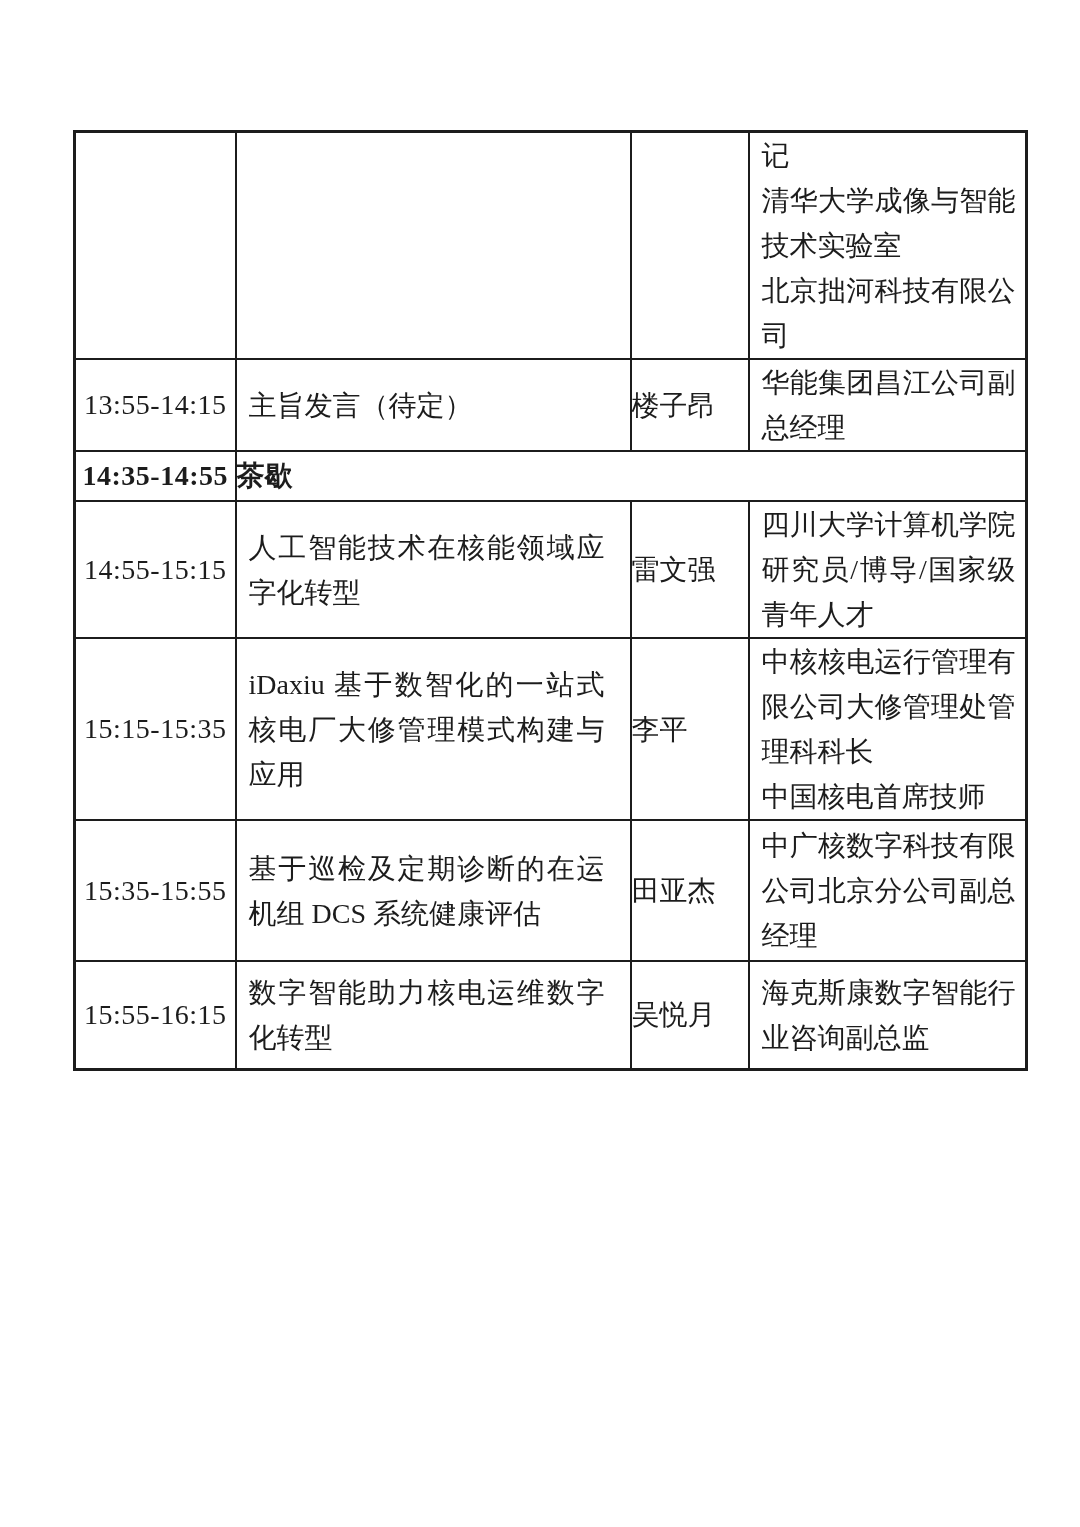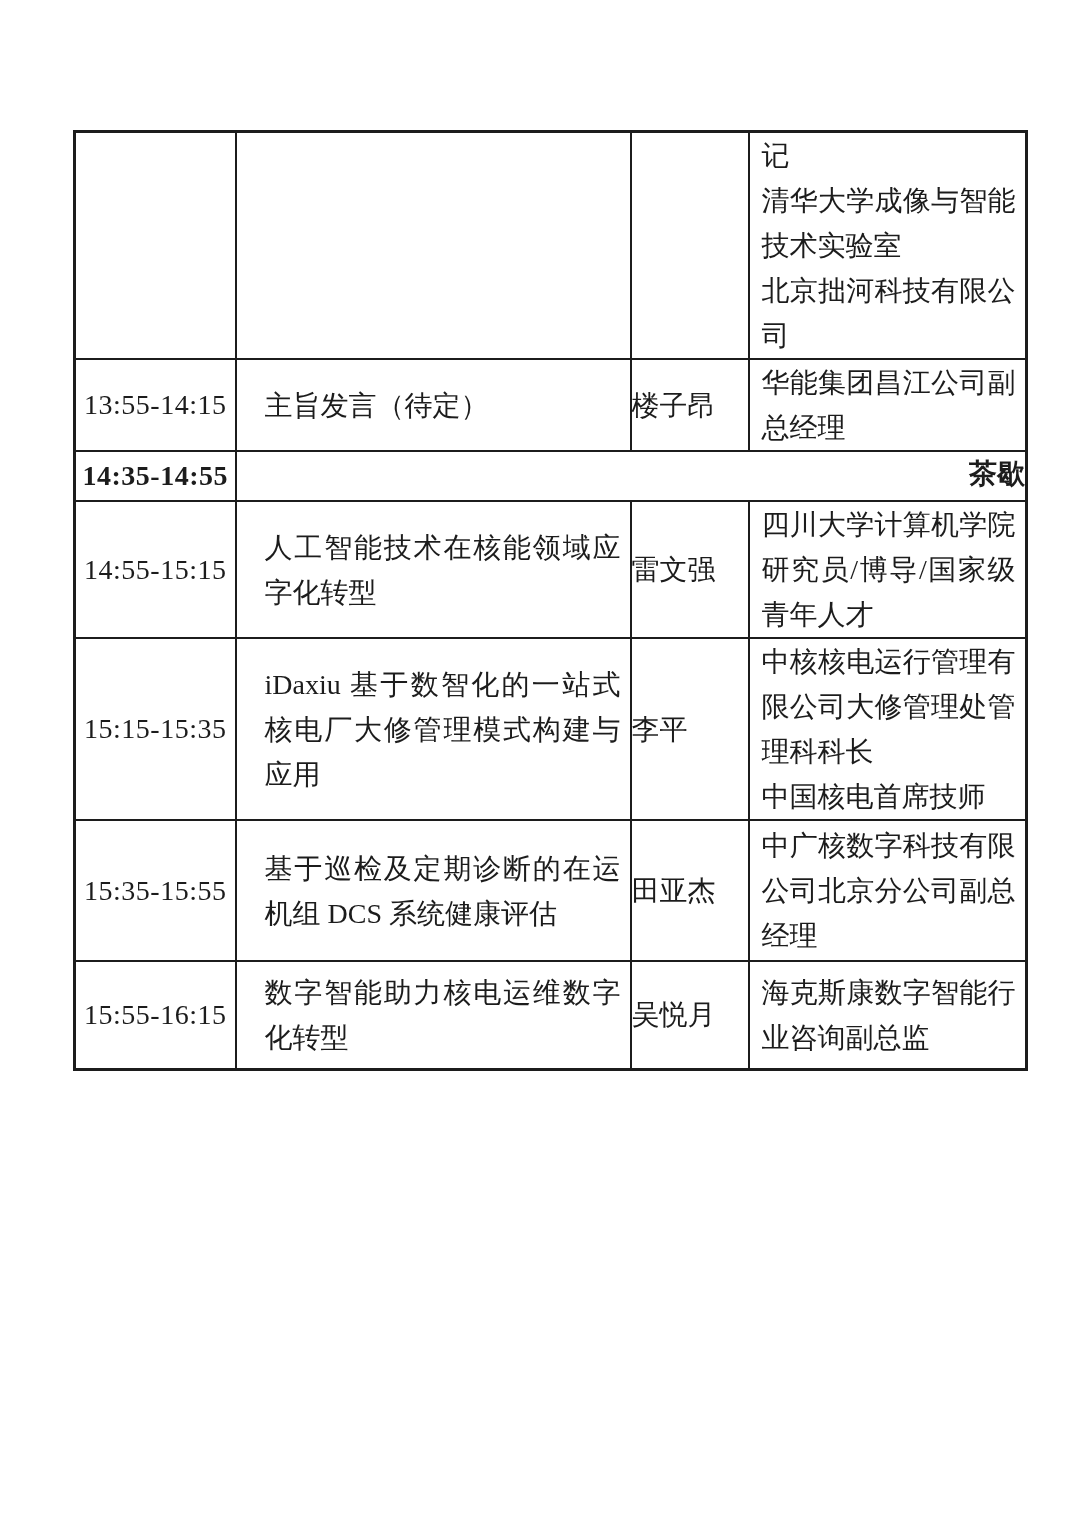--- a/index.html
+++ b/index.html
@@ -34,32 +34,31 @@
     letter-spacing: 0.5px;
     margin-top: 10px;
   }
   td.c-spk { padding-left: 9px; line-height: 45px; }
   .ln {
     display: block;
     line-height: 45px;
     white-space: nowrap;
     text-align: left;
   }
-  td.c-title .ln { margin-left: 28px; width: 356px; }
+  td.c-title .ln { margin-left: 12px; width: 356px; }
   td.c-aff   .ln { margin-left: 12px; width: 254px; }
   .ln.jf {
     text-align: justify;
     text-align-last: justify;
   }
   .b { font-weight: bold; border-radius: 16px; }
   td.c-merged {
-    text-align: right;
+    text-align: left;
     font-weight: bold;
     line-height: 46px;
-    font-family: Liberation Mono, monospace;
   }
 </style>
 </head>
 <body>
 
 <div class="page">
   <table class="sched">
     <colgroup>
       <col style="width:161px">
       <col style="width:395px">

